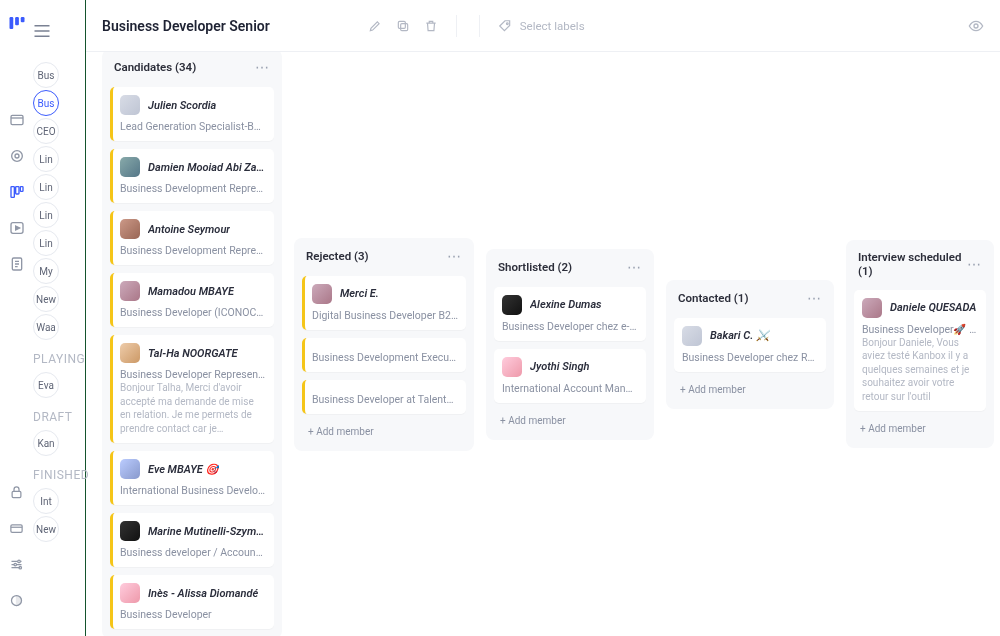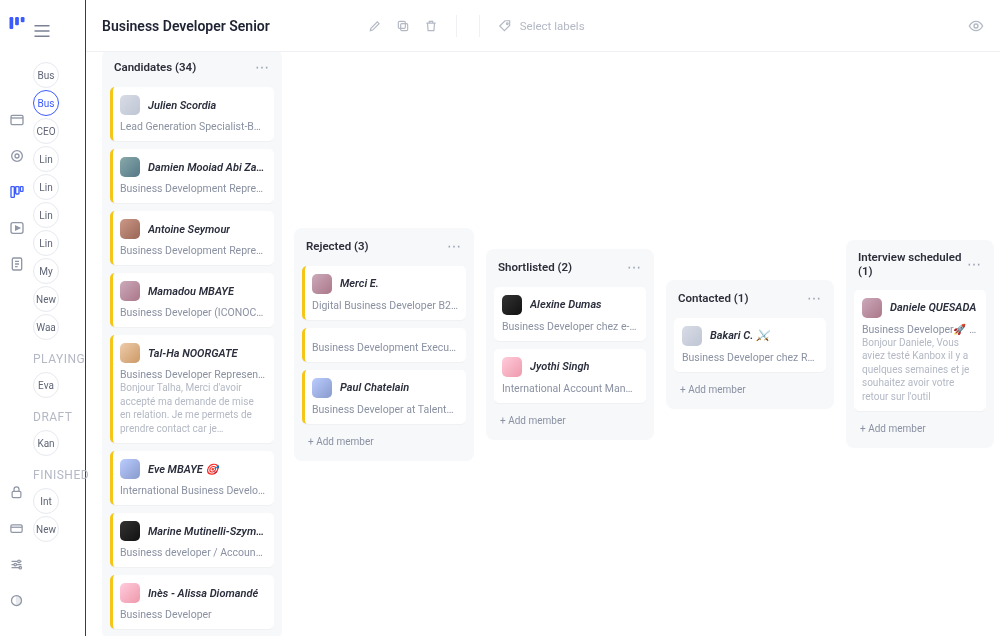--- a/index.html
+++ b/index.html
@@ -265,24 +265,20 @@
             <div class="card-top">
               <div class="avatar a3"></div>
               <div class="name">Merci E.</div>
             </div>
             <div class="sub">Digital Business Developer B2B - Bus…</div>
           </div>
           <div class="card accent">
             <div class="sub">Business Development Executive @ic…</div>
           </div>
           <div class="card accent">
-            <div class="card-top">
-              <div class="avatar a5"></div>
-              <div class="name">Paul Chatelain</div>
-            </div>
             <div class="sub">Business Developer at TalentMatcher…</div>
           </div>
           <div class="add-member">+ Add member</div>
         </div>
         <div class="column narrow">
           <div class="col-head">
             <div class="col-title">Shortlisted (2)</div>
             <div class="dots">⋯</div>
           </div>
           <div class="card">

